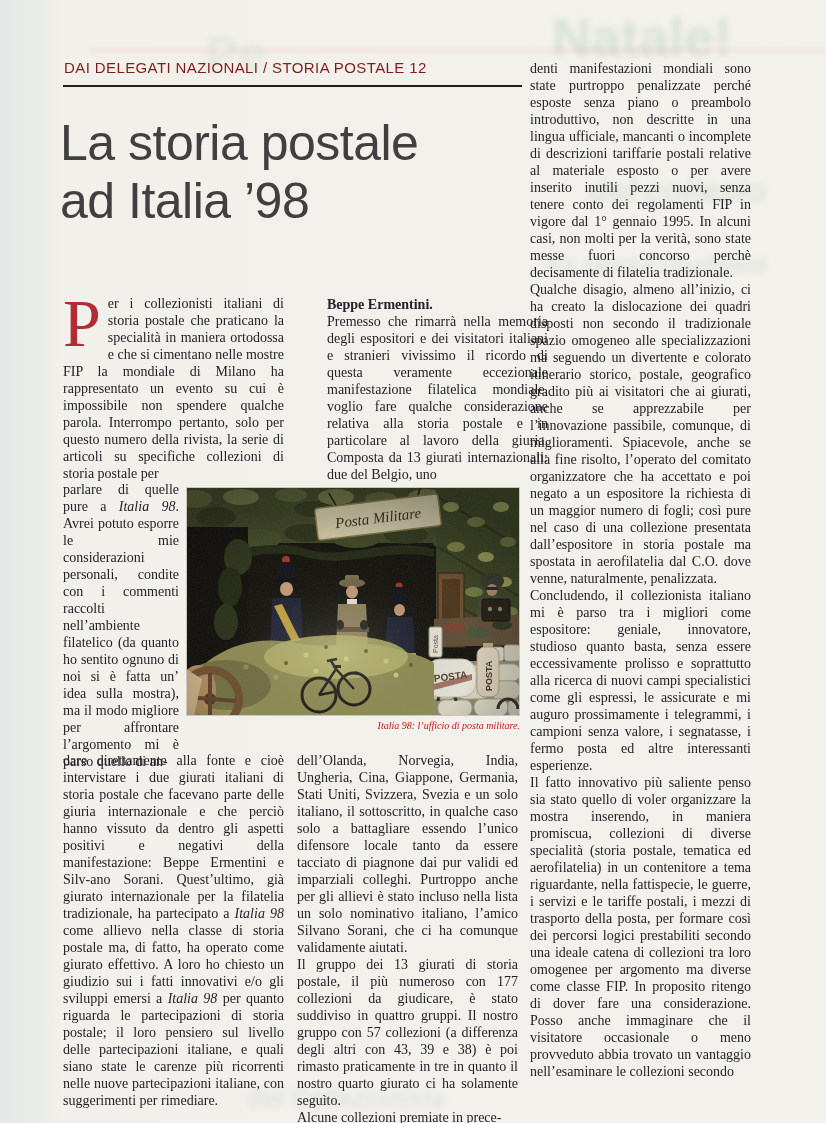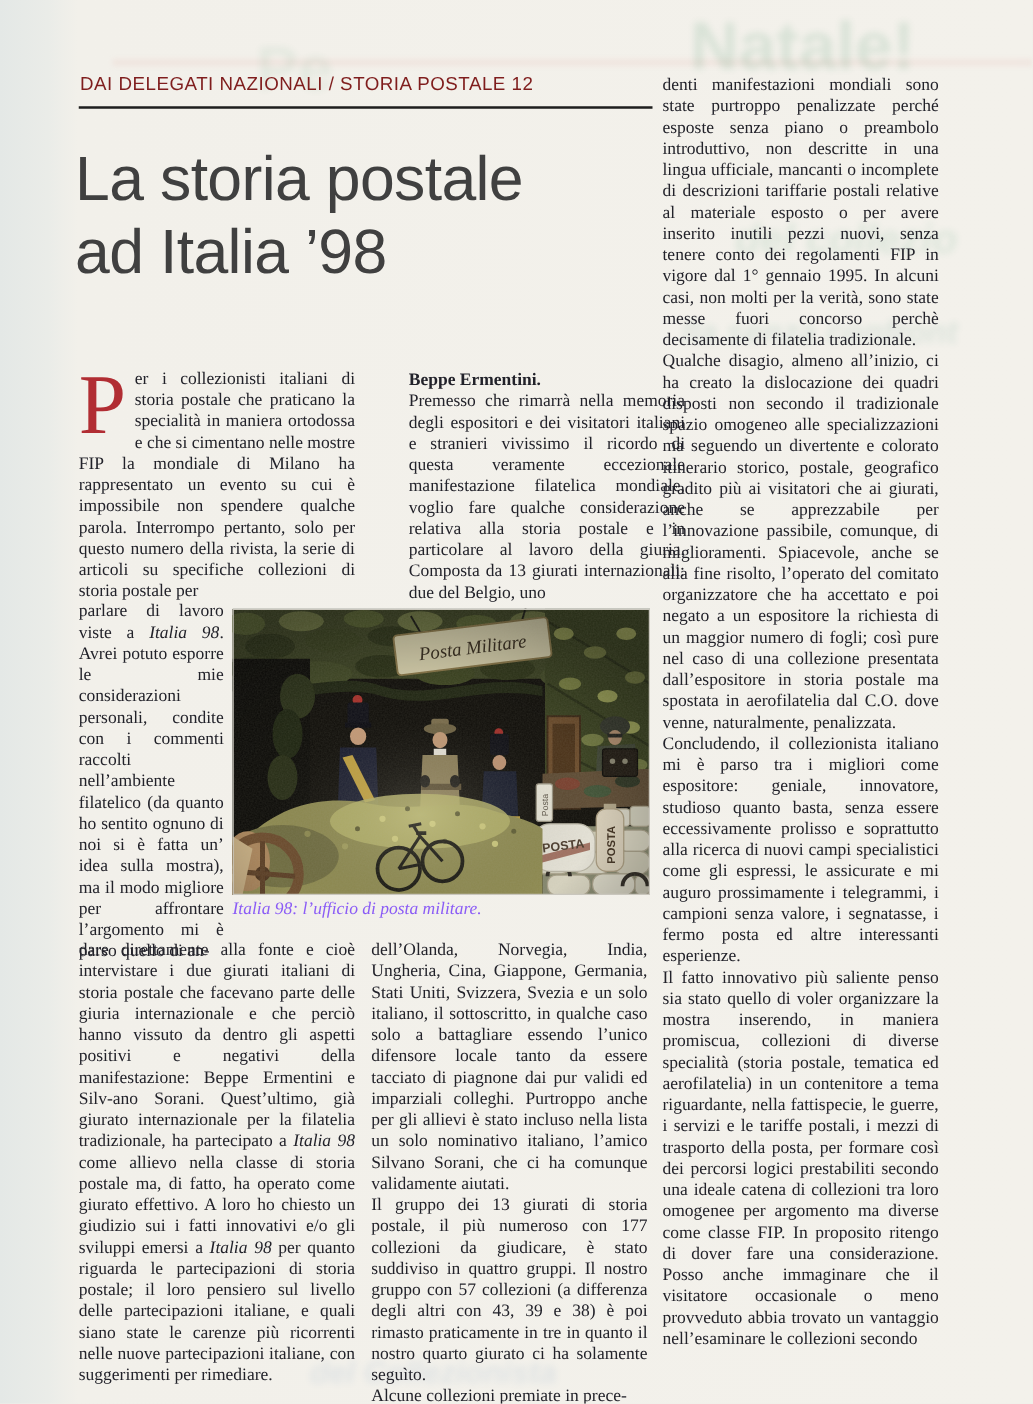--- a/index.html
+++ b/index.html
@@ -46,21 +46,21 @@
   .col p{margin:0;}
   .col .head{font-weight:bold;}
   .dropcap{
     float:left;font-size:68px;line-height:50px;padding:3px 7px 0 0;
     color:#b12d33;font-family:"Liberation Serif",serif;
   }
   .photo{position:absolute;left:186px;top:487px;width:334px;height:229px;z-index:2;}
   .photo svg{display:block;}
   .caption{
     position:absolute;left:186px;top:720px;width:334px;z-index:2;
-    text-align:left;font-style:italic;font-size:14px;color:#8b5cf6;
+    text-align:right;font-style:italic;font-size:10px;color:#b91c1c;
   }
 </style>
 </head>
 <body>
 
 <div class="scan-tint"></div>
 <div class="scan-band"></div>
 
 <div class="bleed b-pe">Pe</div>
 <div class="bleed b-natale">Natale!</div>
@@ -72,21 +72,21 @@
 <div class="rule"></div>
 <div class="headline">
   <div>La storia postale</div>
   <div>ad Italia ’98</div>
 </div>
 
 <div class="col" style="left:63px;top:295px;">
   <p><span class="dropcap">P</span><span><span>er i collezionisti italiani di storia postale che praticano la specialità in maniera ortodossa e che si cimentano nelle mostre FIP la mondiale di Milano ha rappresentato un evento su cui è impossibile non spendere qualche parola. Interrompo pertanto, solo per questo numero della rivista, la serie di articoli su specifiche collezioni di storia postale per</span></span></p>
 </div>
 <div class="col" style="left:63px;top:481px;width:116px;">
-  <p><span>parlare di lavoro viste a </span><span style="font-style: italic;">Italia 98</span><span>. Avrei potuto esporre le mie considerazioni personali, condite con i commenti raccolti nell’ambiente filatelico (da quanto ho sentito ognuno di noi si è fatta un’ idea sulla mostra), ma il modo migliore per affrontare l’argomento mi è parso quello di an-</span></p>
+  <p><span>parlare di quelle pure a </span><span style="font-style: italic;">Italia 98</span><span>. Avrei potuto esporre le mie considerazioni personali, condite con i commenti raccolti nell’ambiente filatelico (da quanto ho sentito ognuno di noi si è fatta un’ idea sulla mostra), ma il modo migliore per affrontare l’argomento mi è parso quello di an-</span></p>
 </div>
 <div class="col" style="left:63px;top:752px;height:371px;overflow:hidden;">
   <p><span>dare direttamente alla fonte e cioè intervistare i due giurati italiani di storia postale che facevano parte delle giuria internazionale e che perciò hanno vissuto da dentro gli aspetti positivi e negativi della manifestazione: Beppe Ermentini e Silv-ano Sorani. Quest’ultimo, già giurato internazionale per la filatelia tradizionale, ha partecipato a </span><span style="font-style: italic;">Italia 98</span><span> come allievo nella classe di storia postale ma, di fatto, ha operato come giurato effettivo. A loro ho chiesto un giudizio sui i fatti innovativi e/o gli sviluppi emersi a </span><span style="font-style: italic;">Italia 98</span><span> per quanto riguarda le partecipazioni di storia postale; il loro pensiero sul livello delle partecipazioni italiane, e quali siano state le carenze più ricorrenti nelle nuove partecipazioni italiane, con suggerimenti per rimediare.</span></p>
 </div>
 
 <div class="col" style="left:297px;top:296px;margin-left:30px;">
   <p class="head">Beppe Ermentini.</p>
   <p>Premesso che rimarrà nella memoria degli espositori e dei visitatori italiani e stranieri vivissimo il ricordo di questa veramente eccezionale manifestazione filatelica mondiale, voglio fare qualche considerazione relativa alla storia postale e in particolare al lavoro della giuria. Composta da 13 giurati internazionali: due del Belgio, uno</p>
 </div>
 <div class="col" style="left:297px;top:752px;height:371px;overflow:hidden;font-family:Liberation Serif, serif;">

